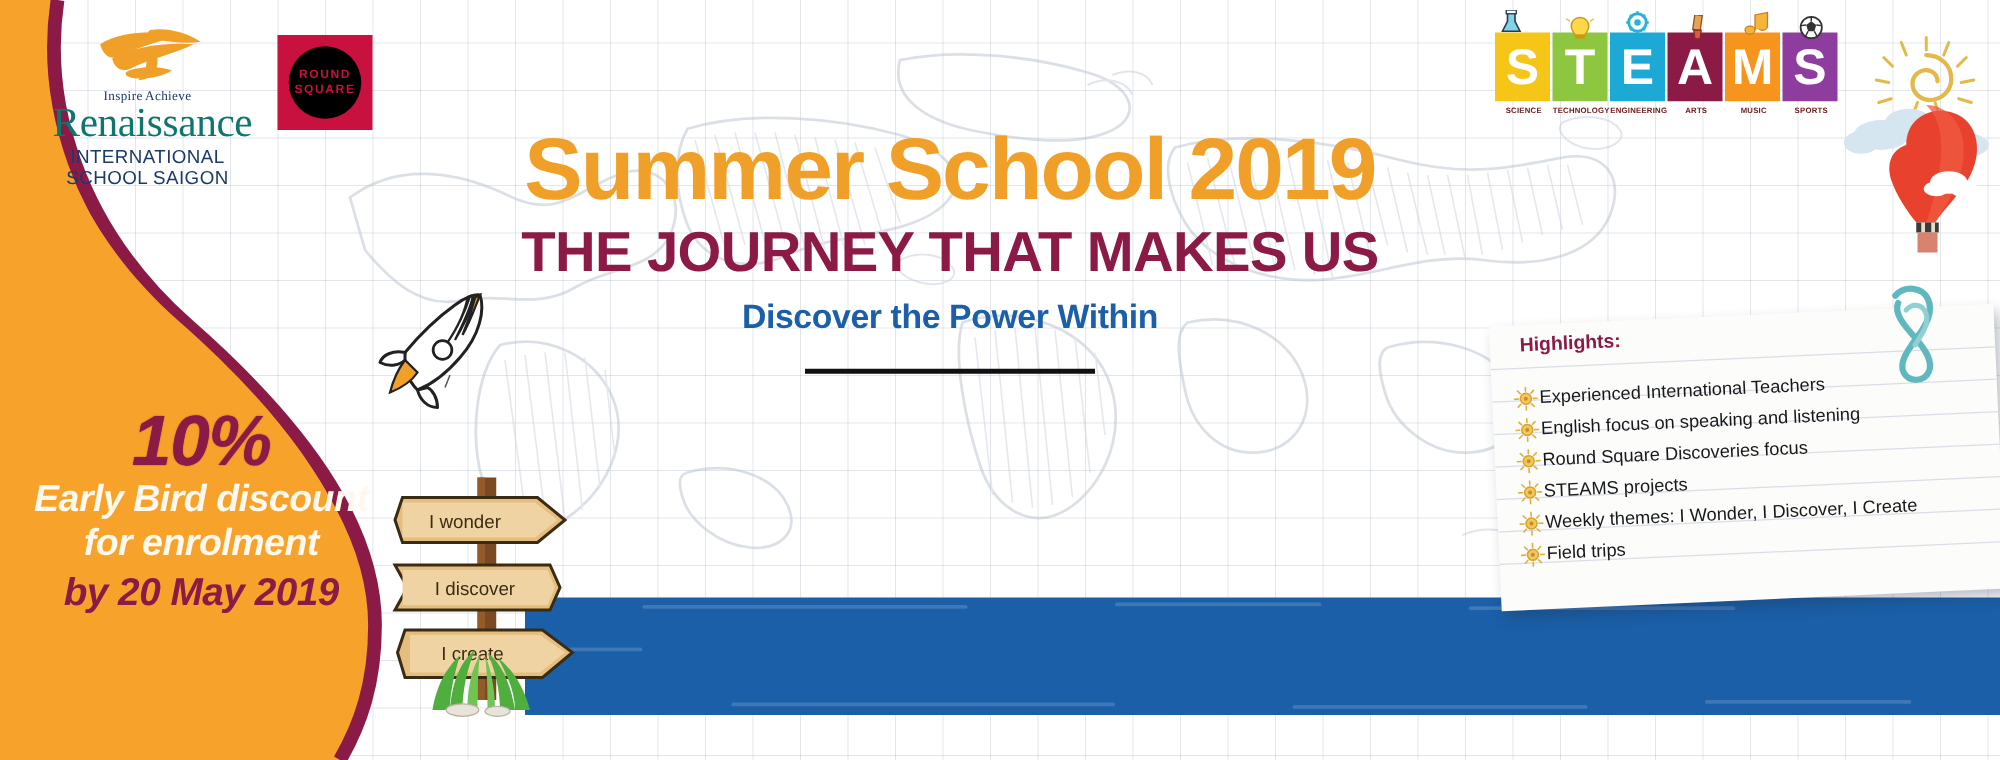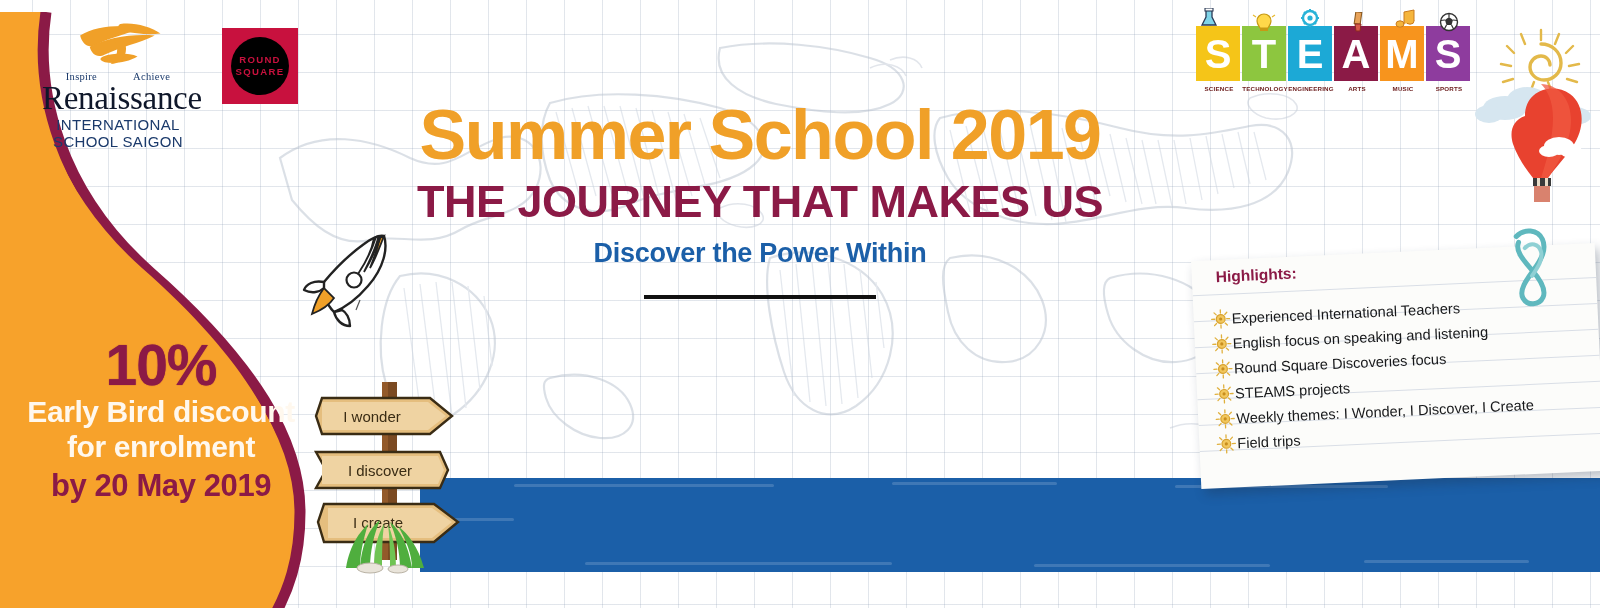--- a/index.html
+++ b/index.html
@@ -36,23 +36,24 @@
     left: 250px;
     top: 8px;
     width: 1080px;
     height: 440px;
     opacity: 0.5;
   }
 
   
   .left-panel {
     position: absolute;
-    left: 0; top: 12px;
+    left: 0; top: 0;
     width: 470px;
     height: 536px;
+    font-style: italic;
   }
   .left-panel svg { display:block; }
 
   .promo {
     position: absolute;
     left: 0;
     top: 325px;
     width: 322px;
     text-align: center;
     z-index: 6;
@@ -80,25 +81,25 @@
     letter-spacing: -0.4px;
     margin-top: 2px;
     text-align: center;
   }
 
   
   .logos { position: absolute; left: 42px; top: 22px; z-index: 8; display:flex; align-items:flex-start; gap: 28px;}
   .ren-logo { width: 152px; text-align:center; }
   .ren-flame { height: 44px; }
   .ren-tag { font-size: 10.5px; color:#1B3A6B; font-family:"Liberation Serif", serif; letter-spacing:0.3px; margin-top:1px;}
-  .ren-tag span { margin: 0 18px; font-family: Liberation Serif, serif; }
+  .ren-tag span { margin: 0 1px; font-family: Liberation Serif, serif; }
   .ren-name {
     font-family: "Liberation Serif", serif;
     font-size: 33px;
-    color: #0f172a;
+    color: #0f766e;
     line-height: 1.02;
     letter-spacing: -0.3px;
   }
   .ren-sub { font-size: 15px; color:#1B3A6B; font-weight:normal; letter-spacing:0.35px; }
 
   .rs-logo {
     width: 76px; height: 76px;
     background: #C8113E;
     display:flex; align-items:center; justify-content:center;
     margin-top: 6px;

